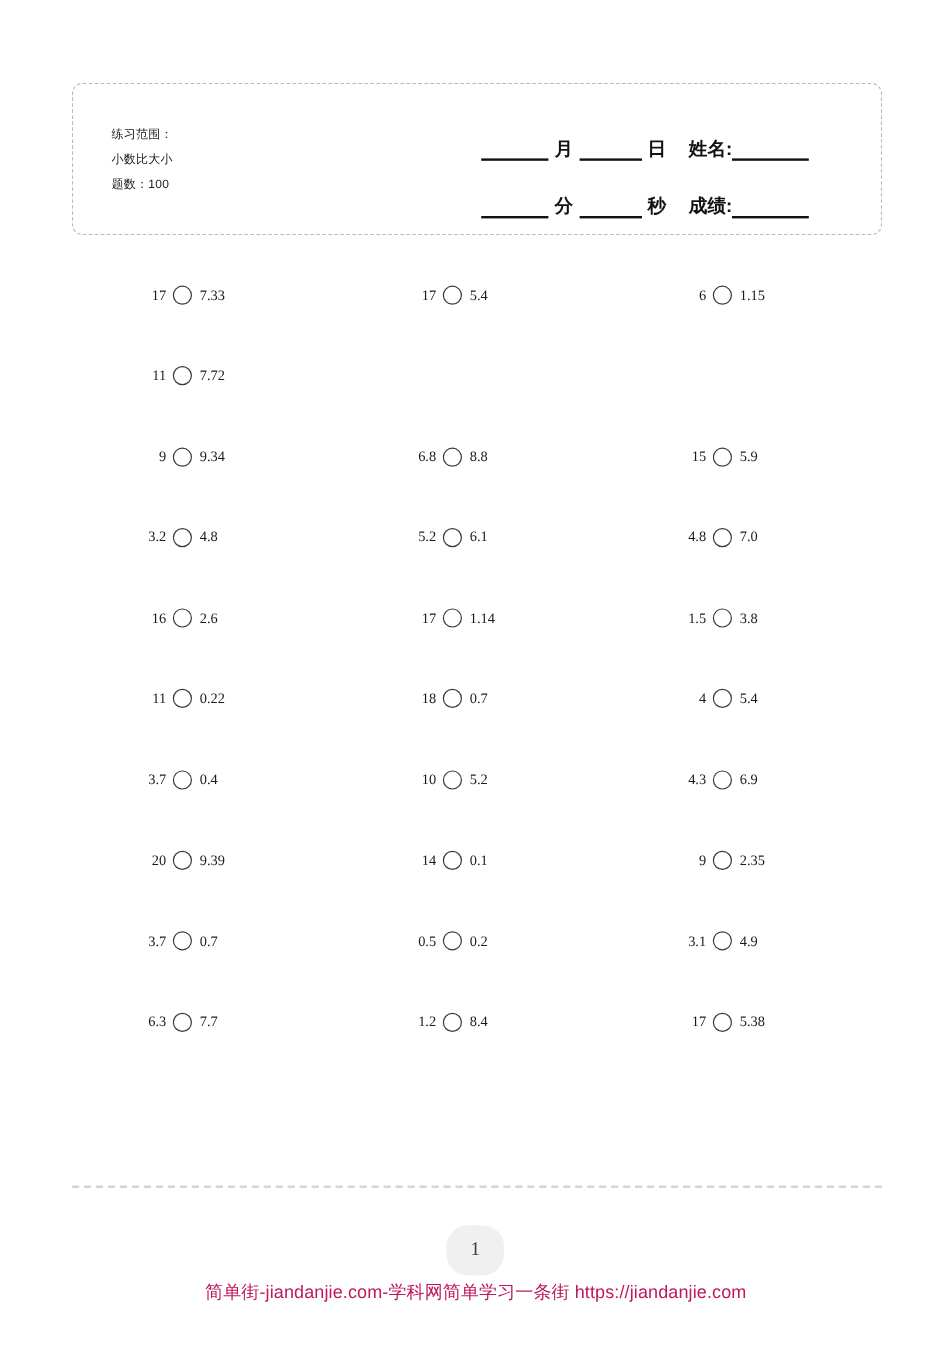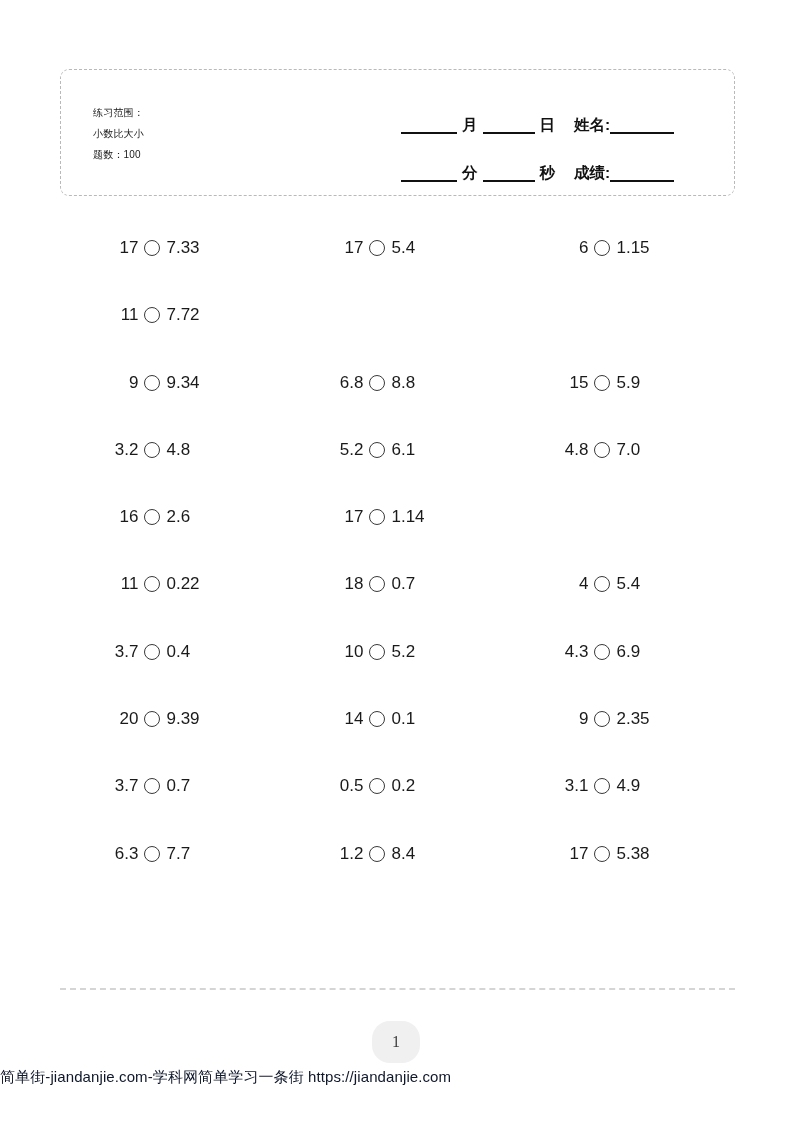--- a/index.html
+++ b/index.html
@@ -95,22 +95,22 @@
   }
   .prob-cell {
     width: 33.3333%;
     display: flex;
     align-items: flex-start;
     justify-content: center;
   }
   .prob {
     display: flex;
     align-items: center;
-    font-family: Liberation Sans, sans-serif;
-    font-size: 17px;
+    font-family: Liberation Serif, serif;
+    font-size: 12px;
     color: #1a1a1a;
     white-space: nowrap;
     width: 120px;
     justify-content: flex-start;
   }
   .prob .left {
     text-align: right;
     min-width: 26px;
   }
   .prob .circle {
@@ -147,24 +147,24 @@
     justify-content: center;
     font-family: "Liberation Serif", serif;
     font-size: 16px;
     color: #3d3d3d;
   }
   .watermark {
     position: absolute;
     left: 0;
     top: 1068px;
     width: 793px;
-    text-align: left;
+    text-align: center;
     font-family: "Liberation Sans", sans-serif;
     font-size: 15px;
-    color: #0f172a;
+    color: #be185d;
     letter-spacing: 0.1px;
   }
 </style>
 </head>
 <body>
 
 <div class="header-box">
 
   <div class="practice-info">
     <div>练习范围：</div>
@@ -287,20 +287,27 @@
         <span class="right">2.6</span>
       </div>
     </div>
     <div class="prob-cell">
       <div class="prob">
         <span class="left">17</span>
         <span class="circle"></span>
         <span class="right">1.14</span>
       </div>
     </div>
+    <div class="prob-cell">
+      <div class="prob">
+        <span class="left">1.5</span>
+        <span class="circle"></span>
+        <span class="right">3.8</span>
+      </div>
+    </div>
   </div>
 
   <div class="prob-row">
     <div class="prob-cell">
       <div class="prob">
         <span class="left">11</span>
         <span class="circle"></span>
         <span class="right">0.22</span>
       </div>
     </div>

